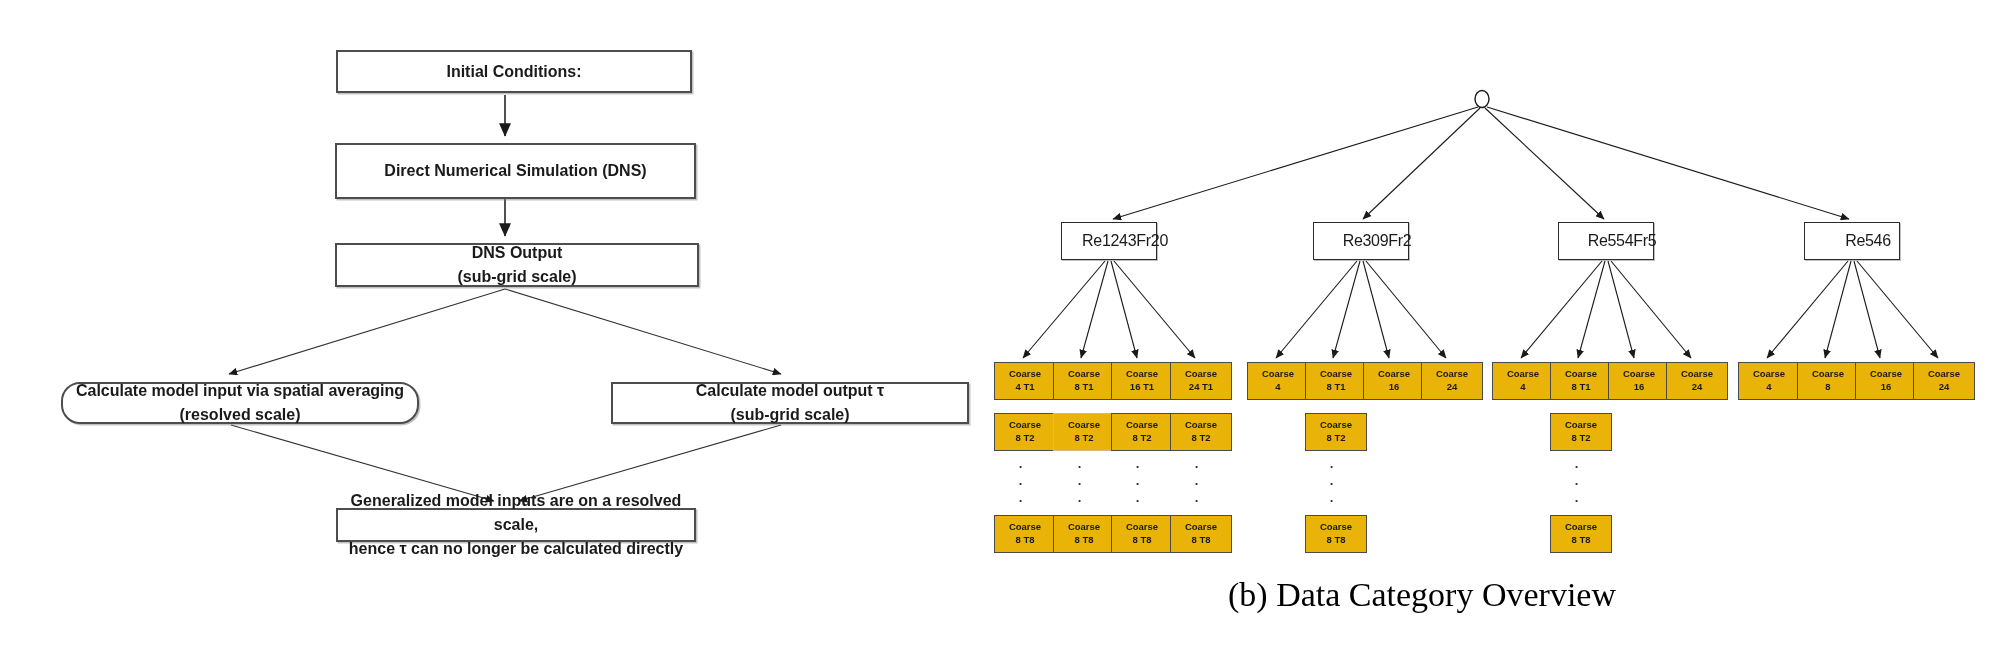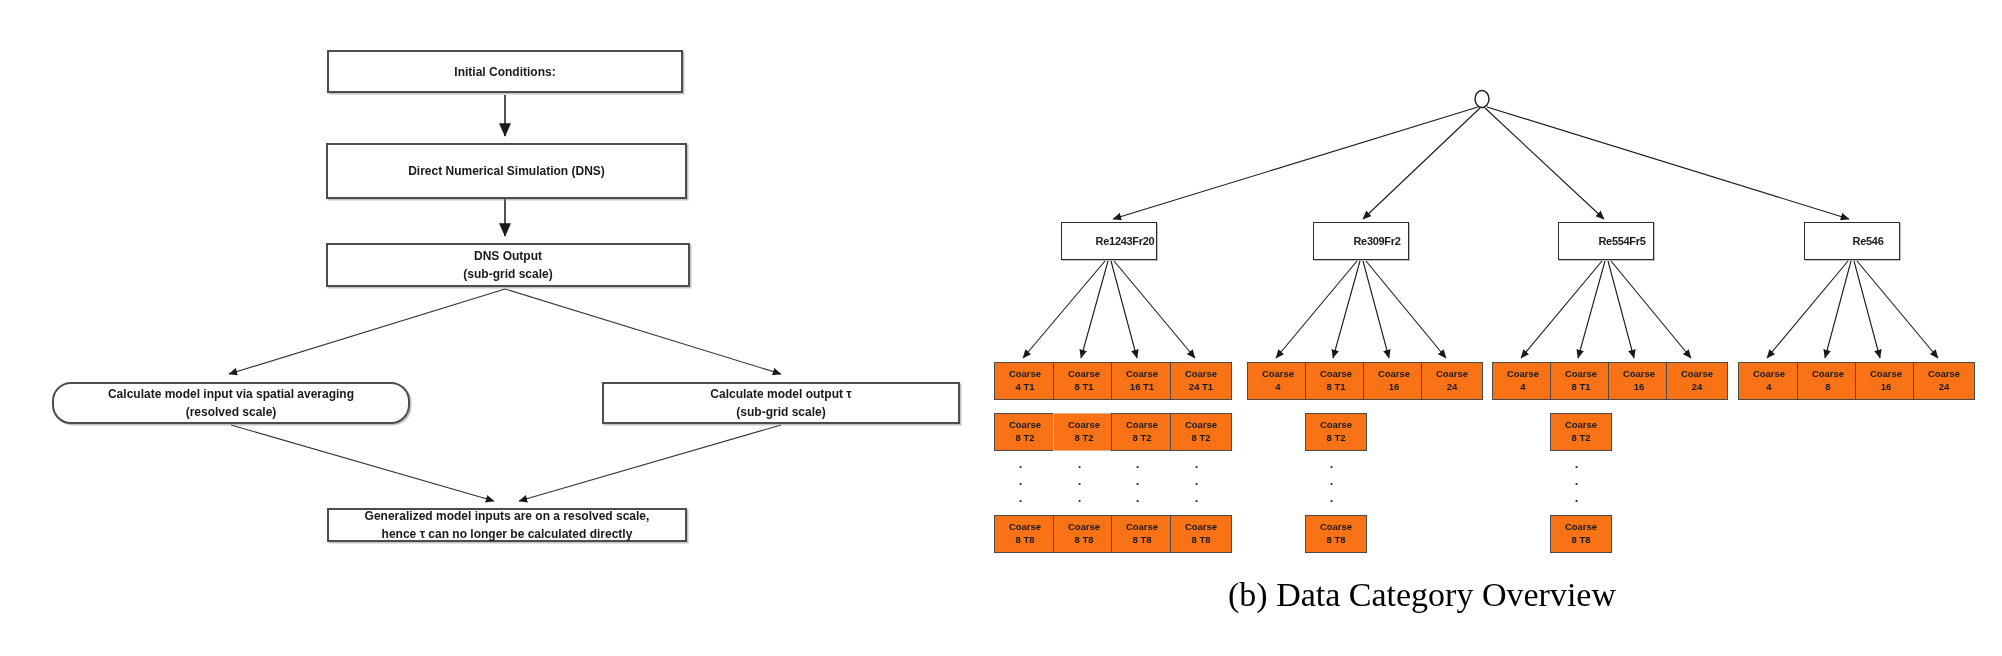--- a/index.html
+++ b/index.html
@@ -4,28 +4,28 @@
 <style>
   html,body{margin:0;padding:0;background:#fff;}
   .fig{position:relative;width:2002px;height:656px;background:#fff;overflow:hidden;
        font-family:"Liberation Sans",sans-serif;color:#1a1a1a;}
   svg.wires{position:absolute;left:0;top:0;width:2002px;height:656px;pointer-events:none;}
 
   
   .fbox{position:absolute;box-sizing:border-box;background:#fff;border:2px solid #4d4d4d;
         box-shadow:1.5px 1.5px 0 rgba(120,120,120,.45);
         display:flex;flex-direction:column;align-items:center;justify-content:center;
-        text-align:center;font-weight:bold;font-size:12px;line-height:1.5;}
+        text-align:center;font-weight:bold;font-size:16px;line-height:1.5;margin-left:9px;}
 
   
   .pbox{position:absolute;box-sizing:border-box;width:96px;height:38px;background:#fff;
         border:1.6px solid #2b2b2b;box-shadow:1px 1px 0 rgba(130,130,130,.5);
         display:flex;align-items:center;justify-content:center;
-        font-weight:bold;font-size:11px;letter-spacing:-.3px;padding-left:32px;}
-  .leaf{position:absolute;box-sizing:border-box;width:62px;height:38px;background:#f97316;
+        font-weight:normal;font-size:16px;letter-spacing:-.3px;padding-left:32px;}
+  .leaf{position:absolute;box-sizing:border-box;width:62px;height:38px;background:#eab308;
         border:1.8px solid #4a4a4a;
         display:flex;flex-direction:column;align-items:center;justify-content:center;
         text-align:center;font-weight:600;font-size:9.5px;line-height:1.35;}
   .leaf--hl{border-color:#d9b38c;}
   .dots{position:absolute;width:12px;text-align:center;white-space:pre-line;
         font-weight:bold;font-size:13px;line-height:17px;color:#2b2b2b;}
 
   .caption{position:absolute;top:576px;width:520px;text-align:center;
            font-family:"Liberation Serif",serif;font-size:34px;color:#000;}
 </style>

